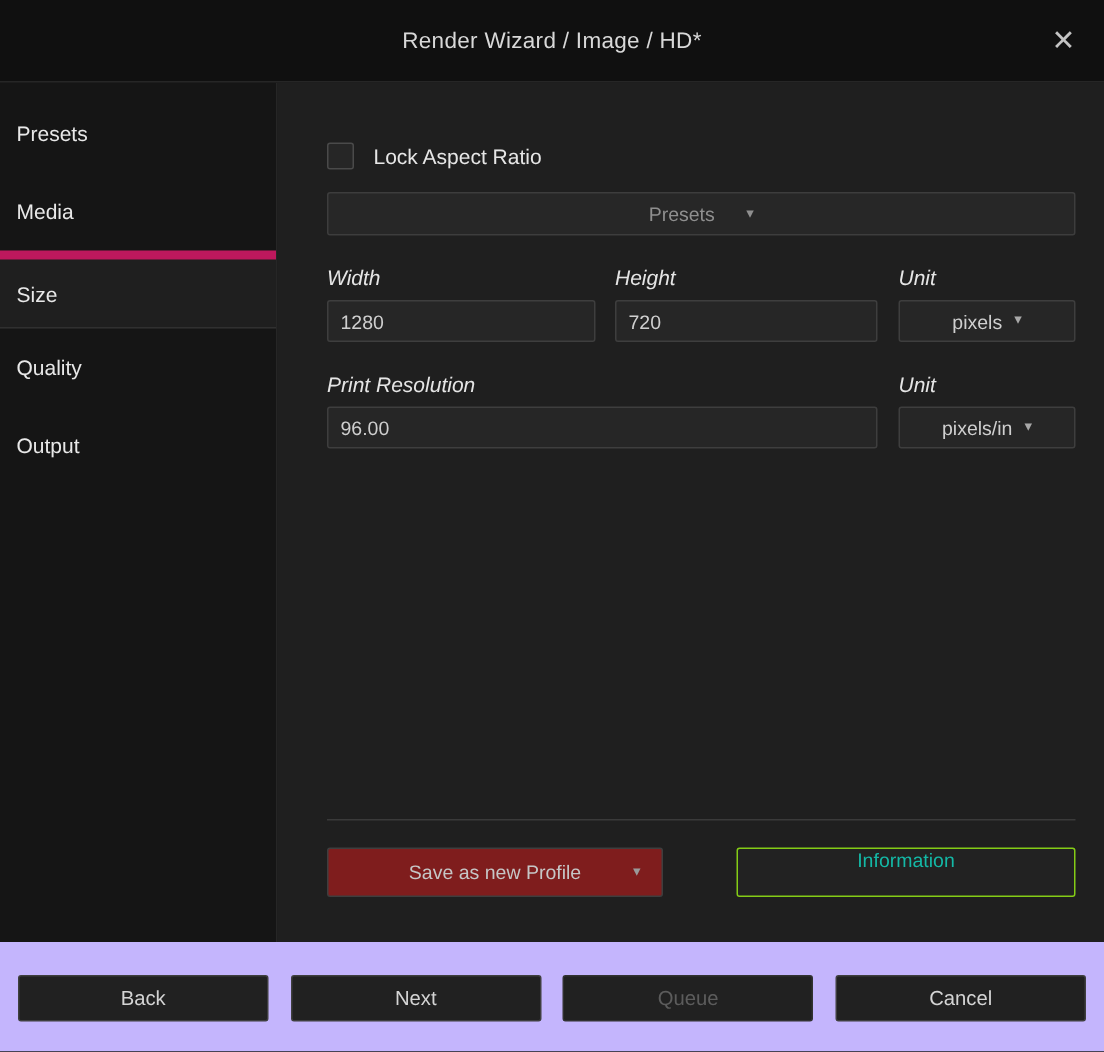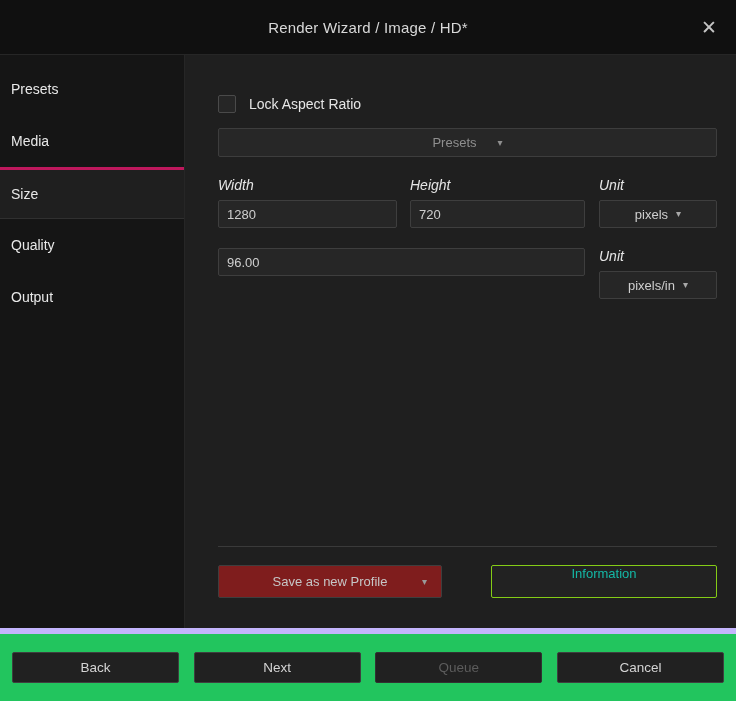--- a/index.html
+++ b/index.html
@@ -51,21 +51,21 @@
     align-items: center;
     padding-left: 11px;
     font-size: 14px;
     color: #e8e8e8;
     cursor: pointer;
     border-top: 1px solid transparent;
     border-bottom: 1px solid transparent;
   }
   .sidebar-item.selected {
     background: #1f1f1f;
-    border-top: 3px solid #be185d;
+    border-top: 6px solid #be185d;
     border-bottom: 1px solid #303030;
   }
 
   
   .content {
     flex: 1;
     background: #1f1f1f;
     padding: 40px 19px 30px 33px;
     display: flex;
     flex-direction: column;
@@ -172,22 +172,22 @@
     align-items: flex-start;
     justify-content: center;
     color: #14b8a6;
     font-size: 13px;
     cursor: pointer;
   }
 
   
   .footer {
     height: 73px;
-    background: #22c55e;
-    border-top: 6px solid #c4b5fd;
+    background: #c4b5fd;
+    border-top: 1px solid #c4b5fd;
     display: flex;
     align-items: center;
     justify-content: space-between;
     padding: 0 12px;
   }
   .footer-btn {
     width: 167px;
     height: 31px;
     background: #212121;
     border: 1px solid #3f3f3f;
@@ -258,20 +258,21 @@
         <span class="field-label">Unit</span>
         <div class="dropdown">
           <span>pixels</span>
           <span class="arrow">▾</span>
         </div>
       </div>
     </div>
 
     <div class="fields-row">
       <div class="col-res">
+        <span class="field-label">Print Resolution</span>
         <input class="text-input" type="text" value="96.00" style="">
       </div>
       <div class="col-u">
         <span class="field-label">Unit</span>
         <div class="dropdown">
           <span>pixels/in</span>
           <span class="arrow">▾</span>
         </div>
       </div>
     </div>

